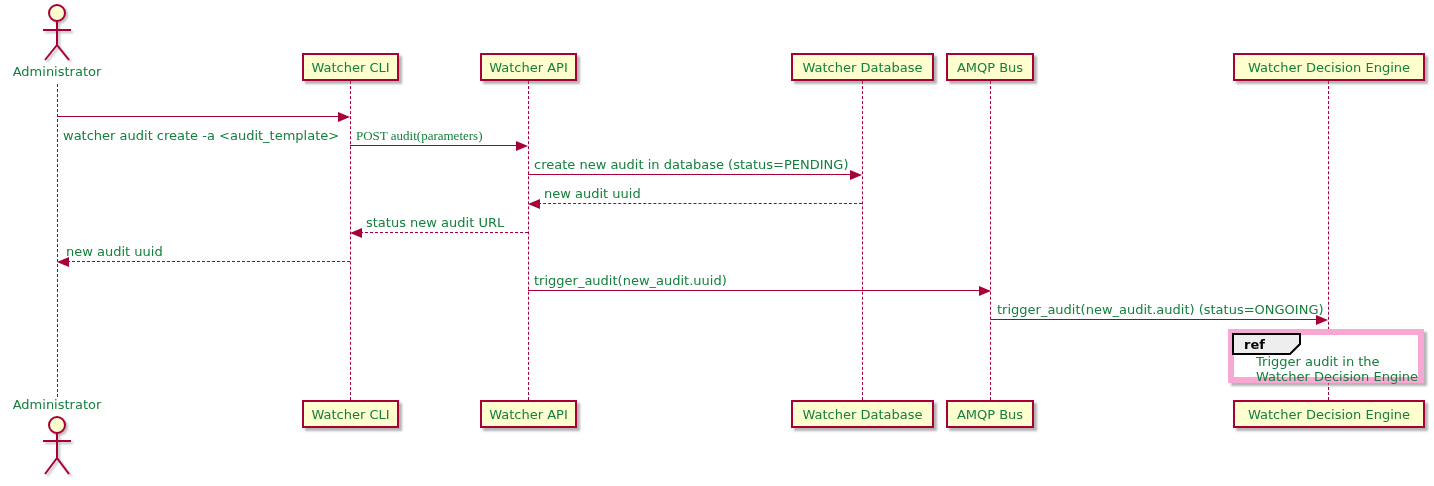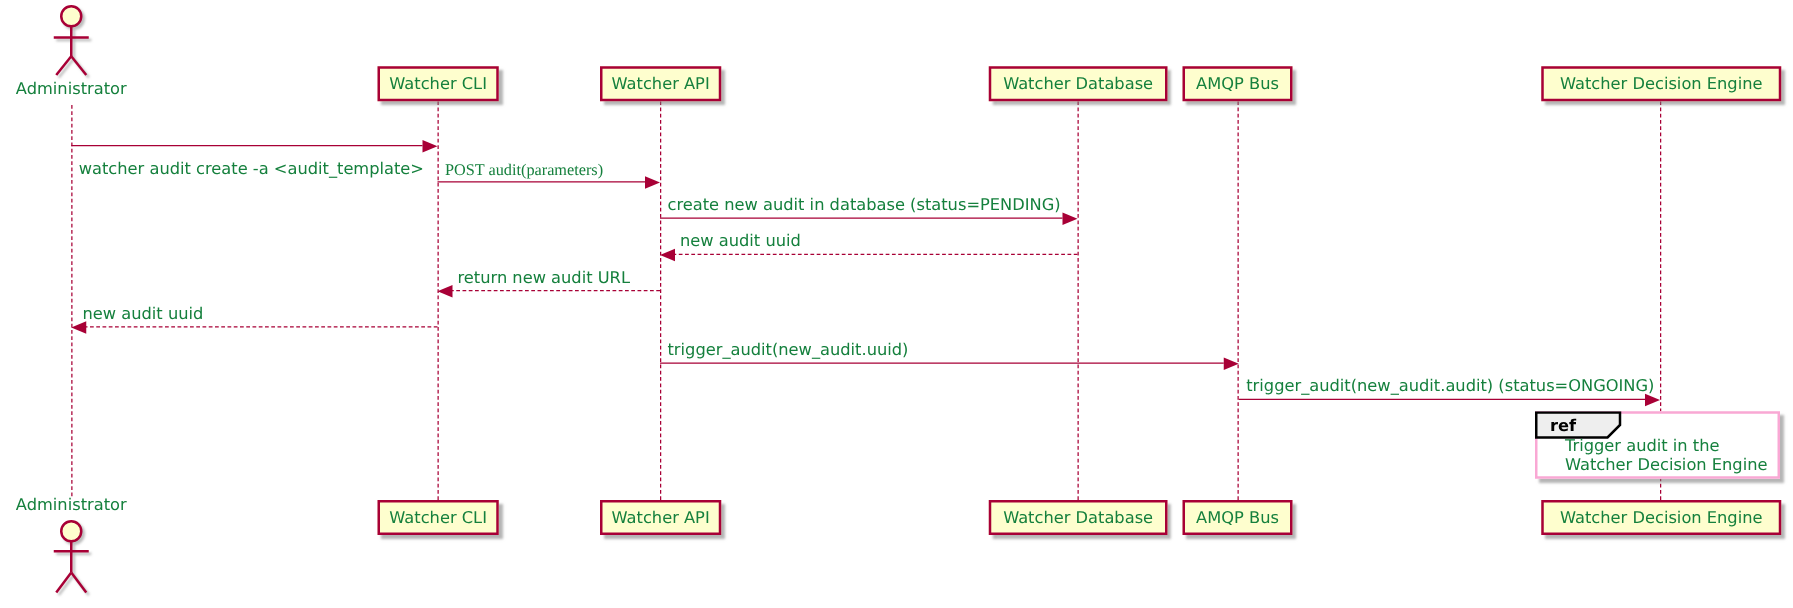--- a/index.html
+++ b/index.html
@@ -33,21 +33,21 @@
     position:absolute;height:15px;line-height:15px;white-space:nowrap;
   }
   .arrow-line{position:absolute;height:0;}
   .arrow-line.solid{border-top:1.5px solid #A80036;}
   .arrow-line.dashed{border-top:1px dashed #A80036;}
   .arrowhead{position:absolute;width:0;height:0;border-top:5px solid transparent;border-bottom:5px solid transparent;}
   .arrowhead.right{border-left:12px solid #A80036;}
   .arrowhead.left{border-right:12px solid #A80036;}
   .refbox{
     position:absolute;left:1228px;top:329px;width:196px;height:54px;
-    background:#ffffff;border:2px solid #f9a8d4;box-sizing:border-box;
+    background:#ffffff;border:6px solid #f9a8d4;box-sizing:border-box;
     box-shadow:3px 3px 2px rgba(120,120,120,0.55);
     padding-left:29px;
   }
   .refbox .ref-tab{position:absolute;left:-2px;top:-2px;}
   .refbox .ref-line{position:absolute;left:22px;white-space:nowrap;height:15px;line-height:15px;text-align:center;}
 </style>
 </head>
 <body>
 
 <div id="canvas">
@@ -92,21 +92,21 @@
     <div class="arrowhead right" style="left:850px;top:170px;"></div>
   </div>
 
   <div>
     <div class="msg-label" style="left:544px;top:186px;">new audit uuid</div>
     <div class="arrow-line dashed" style="left:538px;top:203px;width:324px;"></div>
     <div class="arrowhead left" style="left:528px;top:199px;"></div>
   </div>
 
   <div>
-    <div class="msg-label" style="left:366px;top:215px;">return new audit URL</div>
+    <div class="msg-label" style="left:366px;top:215px;">status new audit URL</div>
     <div class="arrow-line dashed" style="left:360px;top:232px;width:168px;"></div>
     <div class="arrowhead left" style="left:350px;top:228px;"></div>
   </div>
 
   <div>
     <div class="msg-label" style="left:66px;top:244px;">new audit uuid</div>
     <div class="arrow-line dashed" style="left:67px;top:261px;width:283px;"></div>
     <div class="arrowhead left" style="left:57px;top:257px;"></div>
   </div>
 

